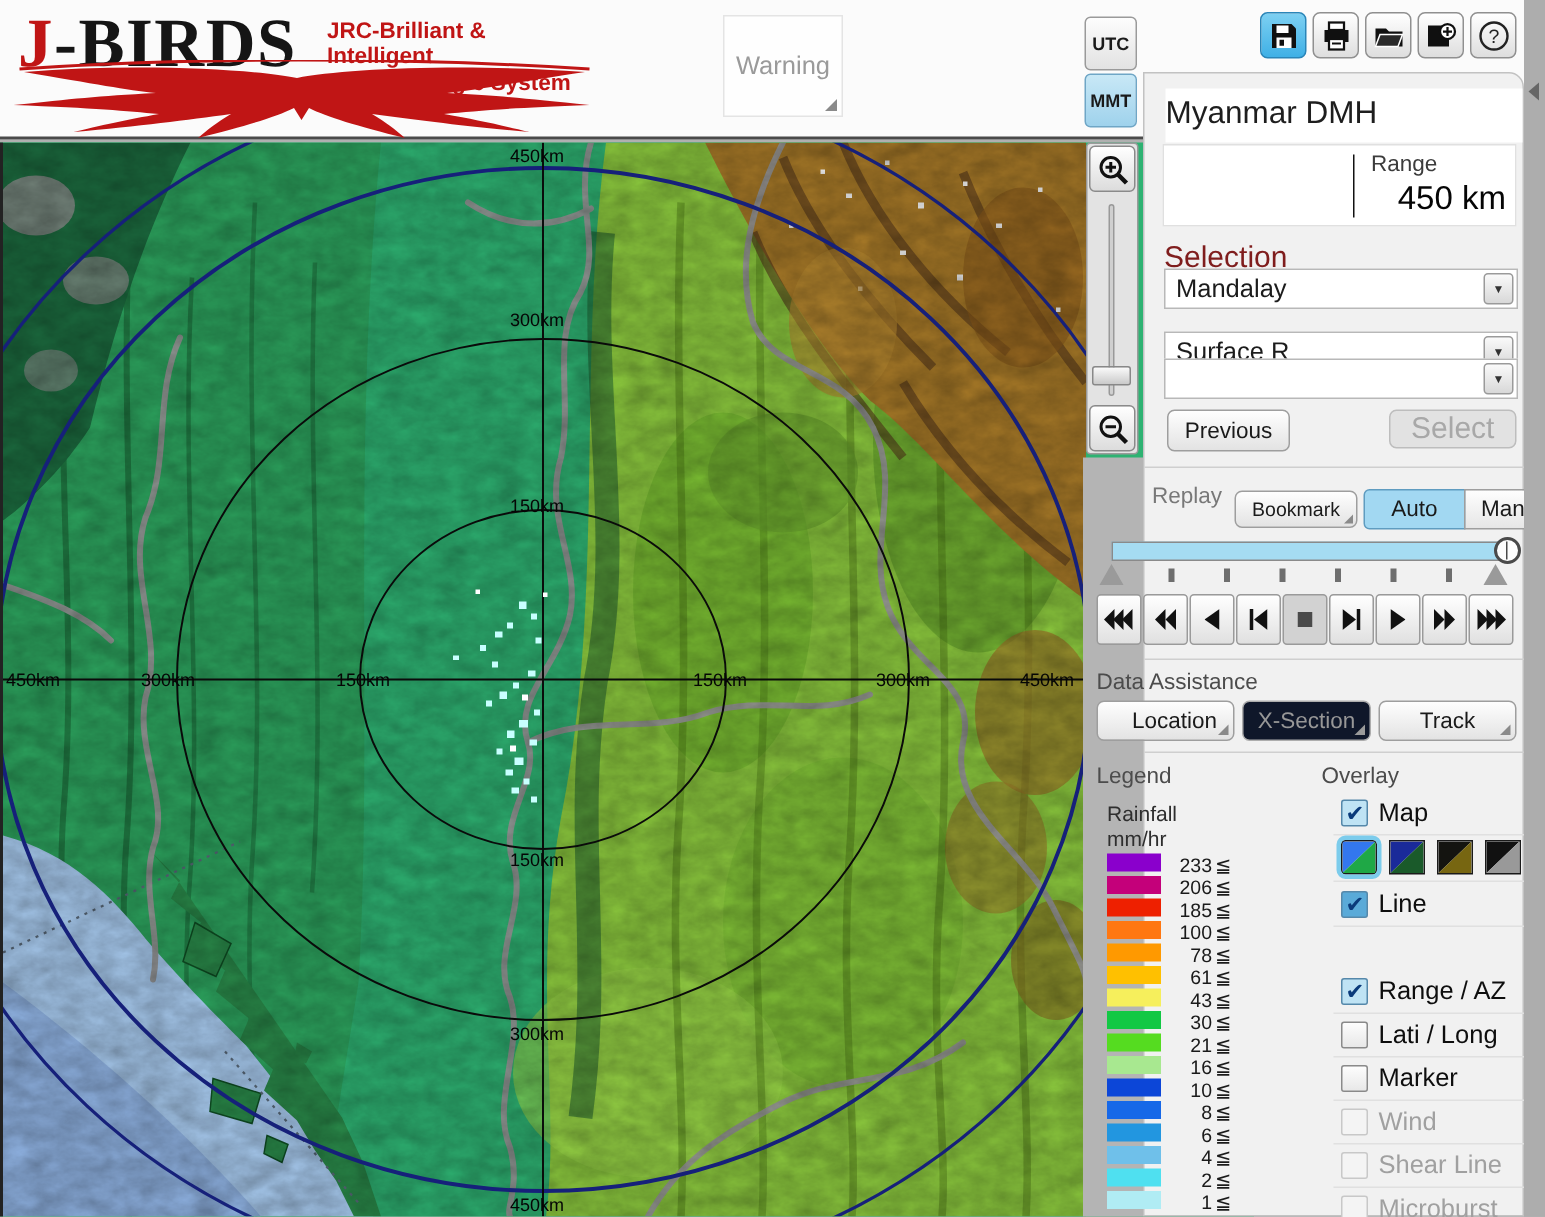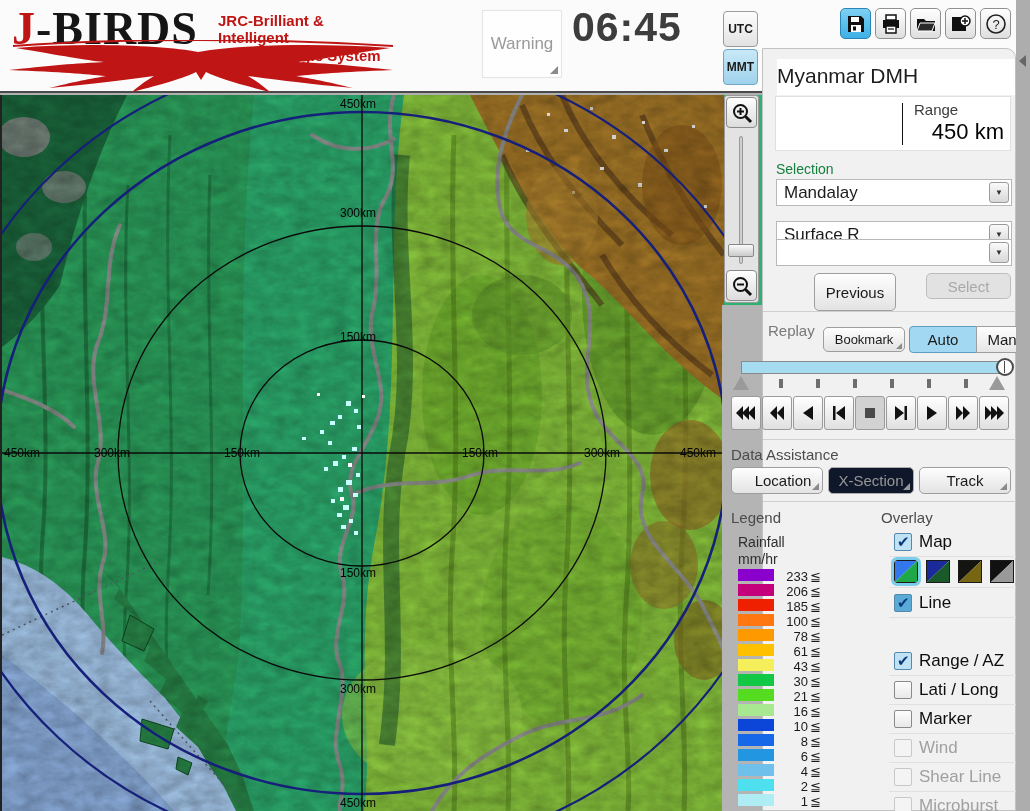--- a/index.html
+++ b/index.html
@@ -62,34 +62,34 @@
   
   #panel { position:absolute; left:762px; top:48px; width:254px; height:763px;
     background:#f1f1f1; border:1px solid #c2c2c2; border-radius:0 10px 0 0; }
   #station-title { position:absolute; left:14px; top:10px; font-size:21px; color:#1e1e1e;
     background:#fff; width:238px; height:36px; padding-top:5px; }
   #range-box { position:absolute; left:12px; top:47px; width:236px; height:55px; background:#fff;
     border:1px solid #e0e0e0; }
   #range-divider { position:absolute; left:126px; top:6px; width:1px; height:42px; background:#111; }
   #range-label { position:absolute; left:138px; top:4px; font-size:15px; color:#3c3c3c; }
   #range-value { position:absolute; right:6px; top:22px; font-size:22px; color:#050505; }
-  #selection-label { position:absolute; left:13px; top:112px; font-size:14px; color:#15803d; }
+  #selection-label { position:absolute; left:13px; top:112px; font-size:20px; color:#7f1d1d; }
   .combo { position:absolute; left:13px; width:236px; height:27px; background:#fff;
     border:1px solid #b8b8b8; }
   .combo-text { position:absolute; left:7px; top:3px; font-size:17px; color:#1c1c1c; }
   .combo-arrow { position:absolute; right:2px; top:2px; width:20px; height:21px;
     border:1px solid #9a9a9a; border-radius:3px; background:linear-gradient(#fafafa,#d8d8d8);
     display:flex; align-items:center; justify-content:center; font-size:8px; color:#333; }
   #combo1 { top:130px; } #combo2 { top:172px; } #combo3 { top:190px; }
   .btn { border:1px solid #9e9e9e; border-radius:5px; background:linear-gradient(#fefefe,#e3e3e3);
     color:#1a1a1a; display:flex; align-items:center; justify-content:center; position:absolute; }
   .btn.disabled { background:#e2e2e2; color:#a8a8a8; border-color:#bdbdbd; }
   .btn.gray { background:#0f172a; color:#979797; border-color:#adadad; }
-  #previous-btn { left:15px; top:224px; width:82px; height:38px; font-size:15px;margin-left:36px; }
-  #select-btn { left:163px; top:224px; width:85px; height:26px; font-size:15px; }
+  #previous-btn { left:15px; top:224px; width:82px; height:28px; font-size:15px; }
+  #select-btn { left:163px; top:224px; width:85px; height:26px; font-size:20px; }
   .hdiv { position:absolute; left:0; width:254px; height:1px; background:#cfcfcf; }
   #replay-label { position:absolute; left:5px; top:273px; font-size:15px; color:#787878; }
   #bookmark-btn { left:60px; top:278px; width:82px; height:25px; font-size:13px; }
   #mode-group { position:absolute; left:146px; top:277px; width:140px; height:27px; }
   .mode-btn { position:absolute; top:0; height:27px; border:1px solid #9e9e9e; font-size:15px;
     display:flex; align-items:center; justify-content:center; color:#1a1a1a;
     background:linear-gradient(#fefefe,#e6e6e6); }
   #auto-btn { left:0; width:68px; border-radius:4px 0 0 4px; background:#a2d8f2; border-color:#5f9cc0; }
   #manual-btn { left:67px; width:72px; border-radius:0 4px 4px 0; }
   #replay-slider { position:absolute; left:-22px; top:312px; width:265px; height:13px;
@@ -309,21 +309,20 @@
       </div>
       <svg id="eagle" width="390" height="52" viewBox="0 0 390 52">
         <path d="M8,8 C80,2 160,6 190,12 C220,6 300,2 382,8 C330,16 310,20 290,22 C330,24 345,26 385,30 C330,32 310,34 288,36 C310,40 320,42 345,48 C300,44 270,40 240,36 C250,42 255,46 262,52 C230,44 210,38 198,32 L193,40 L188,32 C176,38 156,44 124,52 C131,46 136,42 146,36 C116,40 86,44 41,48 C66,42 76,40 98,36 C76,34 56,32 1,30 C41,26 56,24 96,22 C76,20 56,16 8,8 Z" fill="#c01515"></path>
         <path d="M5,6 C120,-2 260,-2 385,6" stroke="#c01515" stroke-width="2" fill="none"></path>
       </svg>
     </div>
     <div id="warning-btn">
       <span>Warning</span>
       <span class="corner-tri"></span>
     </div>
-    <div id="clock-time">06:45</div>
     <div class="tz-btn" id="tz-utc">UTC</div>
     <div class="tz-btn" id="tz-mmt">MMT</div>
 
     <div class="tool-btn active" style="left:840px">
       <svg width="20" height="20" viewBox="0 0 20 20">
         <path d="M2,2 H15 L18,5 V18 H2 Z" fill="#101010"></path>
         <rect x="5" y="11" width="10" height="7" fill="#fff"></rect>
         <rect x="7" y="12.5" width="3" height="4" fill="#101010"></rect>
         <rect x="5" y="3" width="8" height="5" fill="#fff"></rect>
       </svg>

